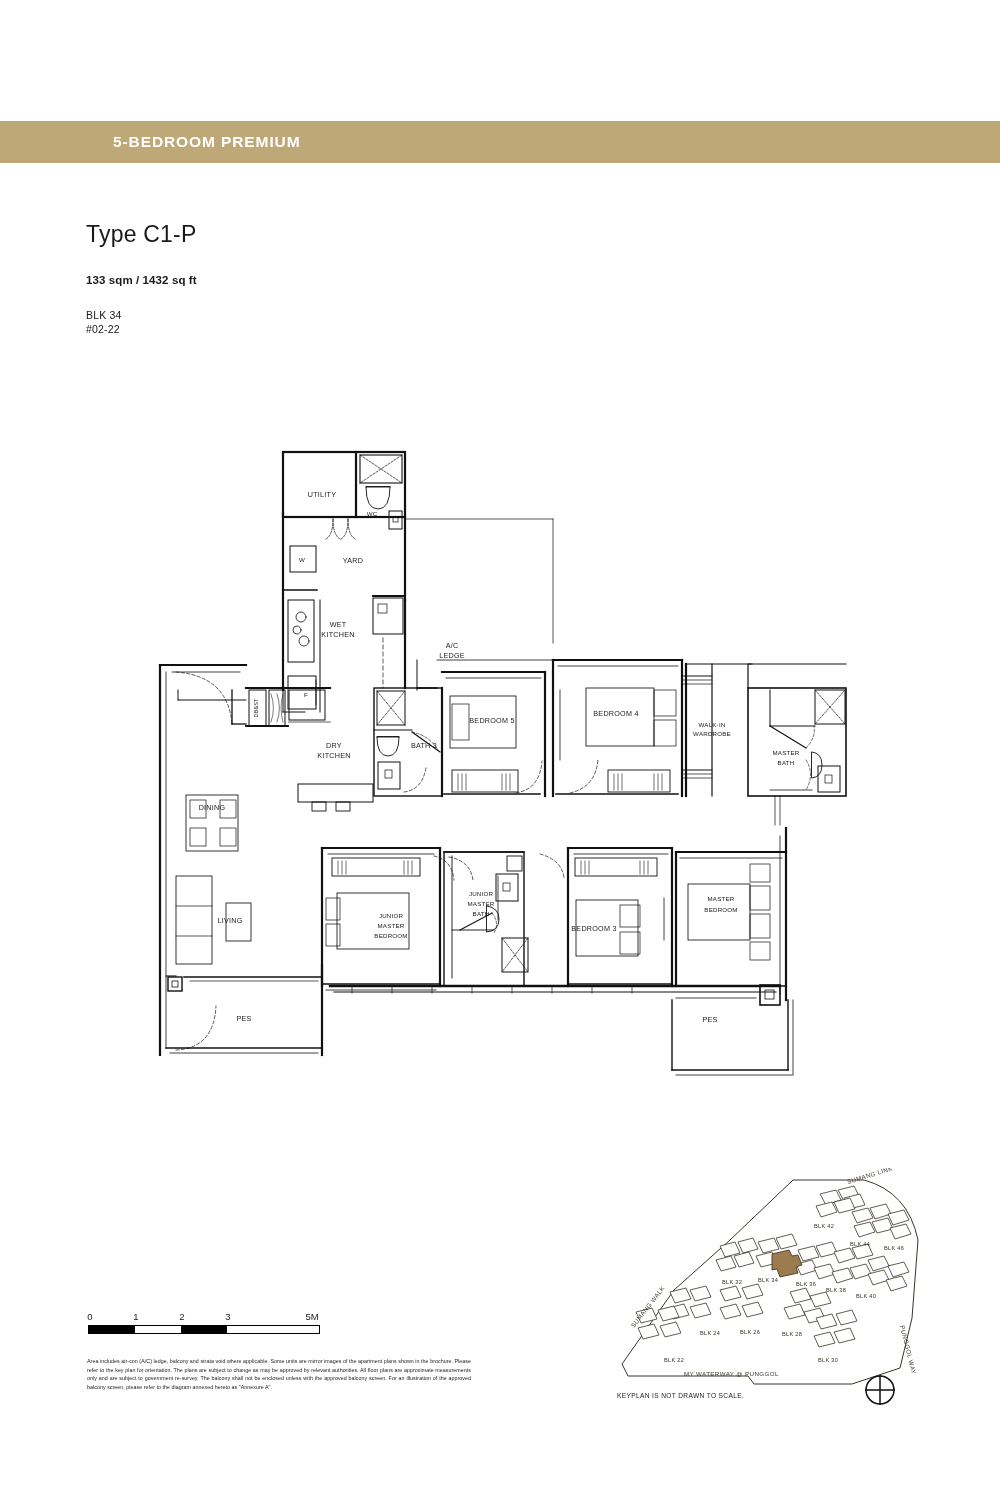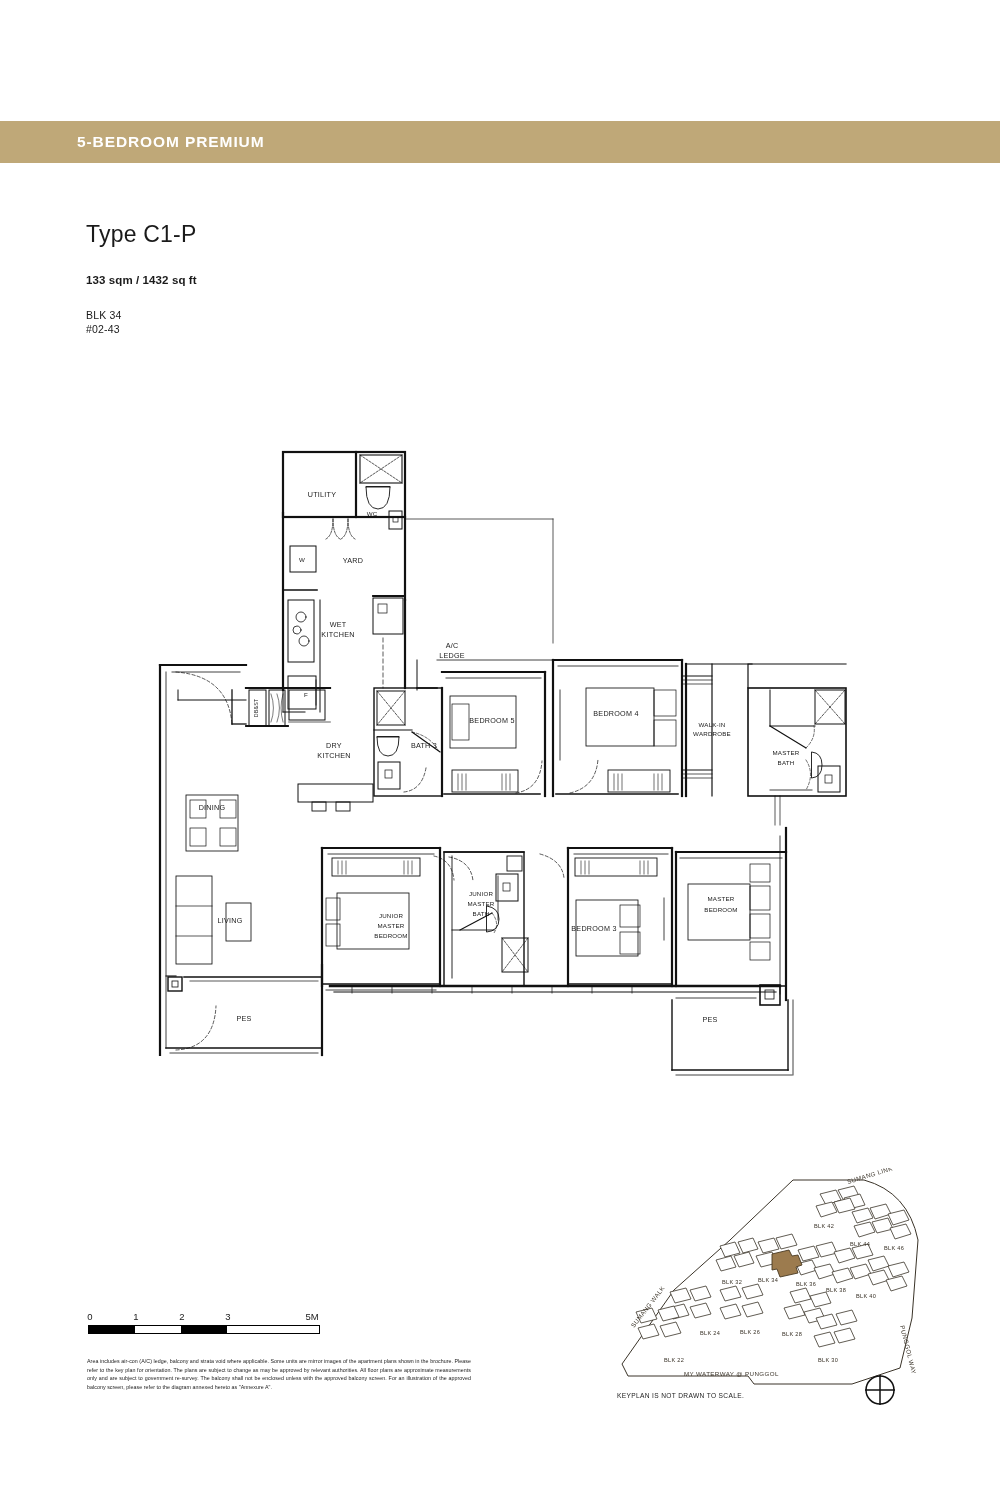--- a/index.html
+++ b/index.html
@@ -11,21 +11,21 @@
     color:#1a1a1a;
     position:relative;
     overflow:hidden;
   }
 
   
   .header-band {
     position:absolute; left:0; top:121px;
     width:1000px; height:42px;
     background:#bfa878;
-    display:flex; align-items:center;
+    display:flex; align-items:center;padding-left:36px;
   }
   .header-band .title {
     margin-left:77px;
     font-size:15.5px;
     font-weight:bold;
     letter-spacing:0.9px;
     color:#ffffff;
   }
 
   
@@ -83,21 +83,21 @@
 
 <div class="header-band">
   <div class="title">5-BEDROOM PREMIUM</div>
 </div>
 
 <div class="titleblock">
   <div class="type-name">Type C1-P</div>
   <div class="area-line">133 sqm / 1432 sq ft</div>
   <div class="blk-line">
     <div>BLK 34</div>
-    <div>#02-43</div>
+    <div>#02-22</div>
   </div>
 </div>
 
 <div class="plan-wrap">
 <svg class="plan-svg" width="1000" height="1500" viewBox="0 0 1000 1500" xmlns="http://www.w3.org/2000/svg">
   <g fill="none" stroke="#111" stroke-width="2.2" stroke-linecap="square">
 
     <rect x="283" y="452" width="122" height="65"></rect>
     <path d="M356 452 L356 517"></path>
     <rect x="360" y="455" width="42" height="28" stroke-width="1.1"></rect>

